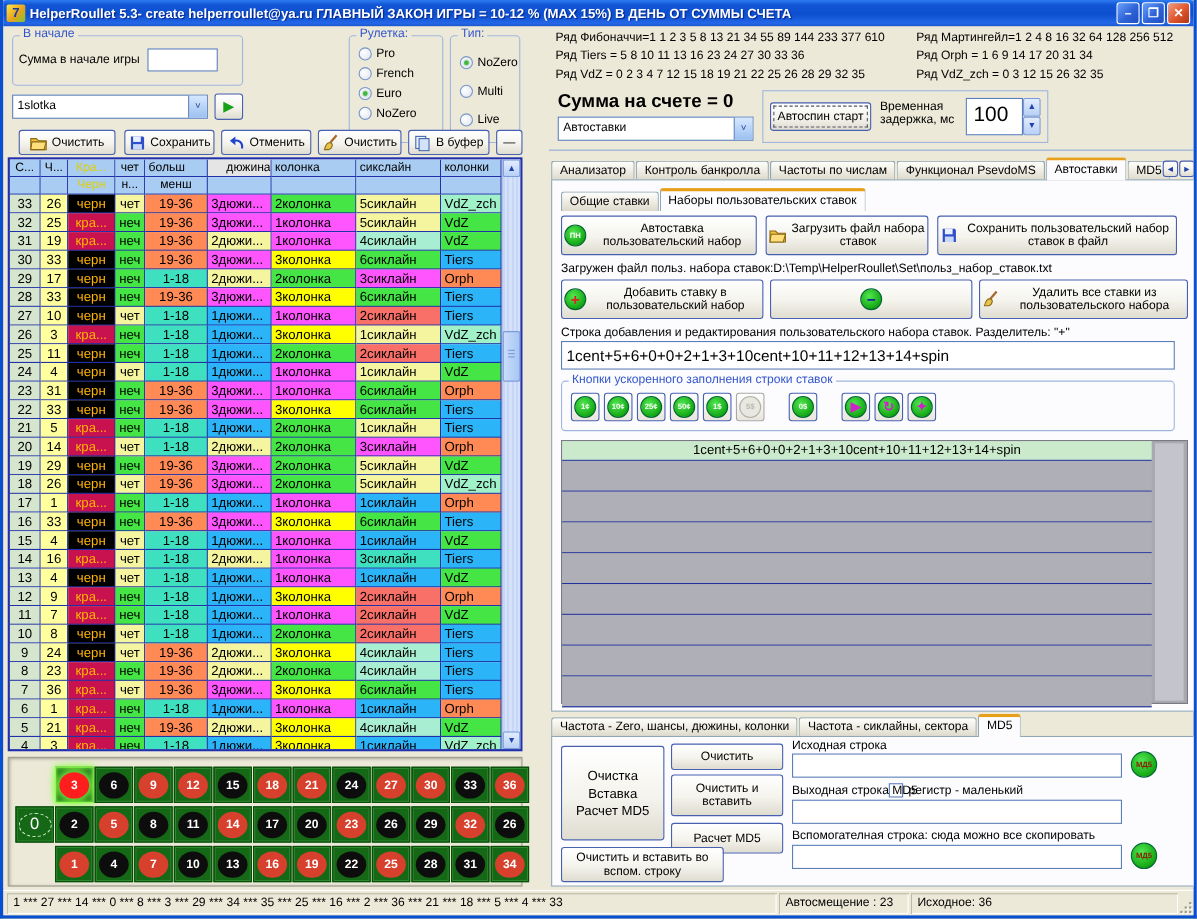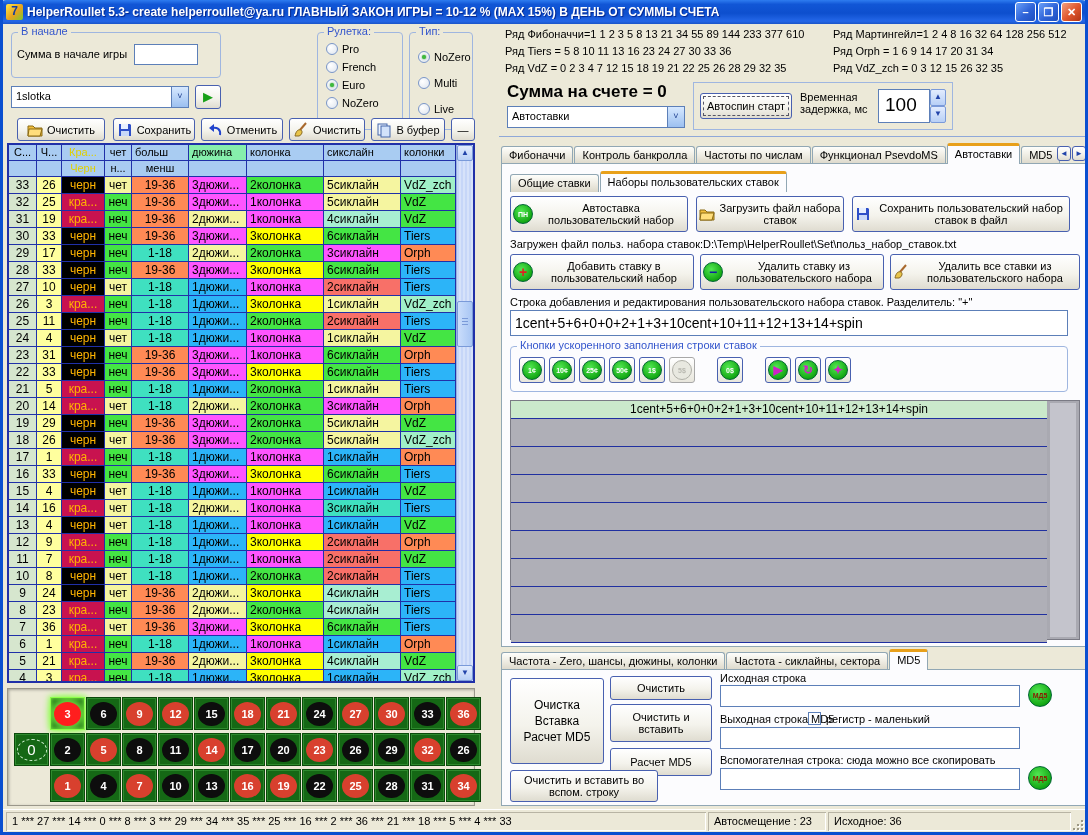--- a/index.html
+++ b/index.html
@@ -212,21 +212,21 @@
     <div style="position:absolute;left:496px;top:112px;width:588px;height:1px;background:#8FA8D8;"></div>
 
     <div class="htable">
       <div class="hgrid" id="hgrid">
           <div class="hrow hdr">
             <div class="hcell" style="background: rgb(169, 204, 242);">С...</div>
             <div class="hcell" style="background: rgb(169, 204, 242);">Ч...</div>
             <div class="hcell" style="background: rgb(169, 204, 242); color: rgb(224, 208, 0);">Кра...</div>
             <div class="hcell" style="background: rgb(169, 204, 242);">чет</div>
             <div class="hcell lft" style="background: rgb(169, 204, 242);">больш</div>
-            <div class="hcell lft" style="background: #86efac;">дюжина</div>
+            <div class="hcell lft" style="background: #e5e5e5; text-align: right;">дюжина</div>
             <div class="hcell lft" style="background: rgb(169, 204, 242);">колонка</div>
             <div class="hcell lft" style="background: rgb(169, 204, 242);">сикслайн</div>
             <div class="hcell lft" style="background: rgb(169, 204, 242);">колонки</div>
           </div>
           <div class="hrow hdr">
             <div class="hcell" style="background: rgb(169, 204, 242);"></div>
             <div class="hcell" style="background: rgb(169, 204, 242);"></div>
             <div class="hcell" style="background: rgb(169, 204, 242); color: rgb(224, 208, 0);">Черн</div>
             <div class="hcell" style="background: rgb(169, 204, 242);">н...</div>
             <div class="hcell" style="background: rgb(169, 204, 242);">менш</div>
@@ -681,21 +681,21 @@
         </div>
         <div class="bcell" style="left: 402px; top: 80px;">
           <span class="chip black">31</span>
         </div>
         <div class="bcell" style="left: 438px; top: 80px;">
           <span class="chip red">34</span>
         </div>
       </div>
 
     <div class="tabstrip" style="left:498px;top:118px;width:586px;height:22px;" id="main-tabs">
-        <div class="tab">Фибоначчи</div>
+        <div class="tab">Анализатор</div>
         <div class="tab">Контроль банкролла</div>
         <div class="tab">Частоты по числам</div>
         <div class="tab">Функционал PsevdoMS</div>
         <div class="tab active">Автоставки</div>
         <div class="tab">MD5</div>
       </div>
     <div class="xbtn" style="position:absolute;left:1054px;top:122px;width:14px;height:15px;font-size:8px;color:#2244AA;">◄</div>
     <div class="xbtn" style="position:absolute;left:1069px;top:122px;width:14px;height:15px;font-size:8px;color:#2244AA;">►</div>
 
     <div class="panel" style="left:498px;top:139px;width:586px;height:484px;">
@@ -731,21 +731,20 @@
           <div class="xbtn" style="height: 36px; width: 184px; padding: 2px;">
             <span class="gcirc">
               <span style="color:#E02020;font-weight:bold;font-size:14px;line-height:14px;">+</span>
             </span>
             <span style="flex:1;">Добавить ставку в пользовательский набор</span>
           </div>
           <div class="xbtn" style="height: 36px; width: 184px; padding: 2px;">
             <span class="gcirc">
               <span style="color:#1020A0;font-weight:bold;font-size:14px;line-height:10px;">−</span>
             </span>
-            <span style="flex:1;">Удалить ставку из пользовательского набора</span>
           </div>
           <div class="xbtn" style="height: 36px; width: 190px; padding: 2px;">
             <svg class="icon" viewBox="0 0 16 16">
               <line x1="13" y1="1" x2="7" y2="8" stroke="#A8682C" stroke-width="2"></line>
               <path d="M2 14c1-5 3-7 6-6 2 1 1 5-2 6z" fill="#E8C44A" stroke="#8A6A20"></path>
             </svg>
             <span style="flex:1;">Удалить все ставки из пользовательского набора</span>
           </div>
         </div>
       <div class="lbl" style="position:absolute;left:8px;top:132px;">Строка добавления и редактирования пользовательского набора ставок. Разделитель: "+"</div>

